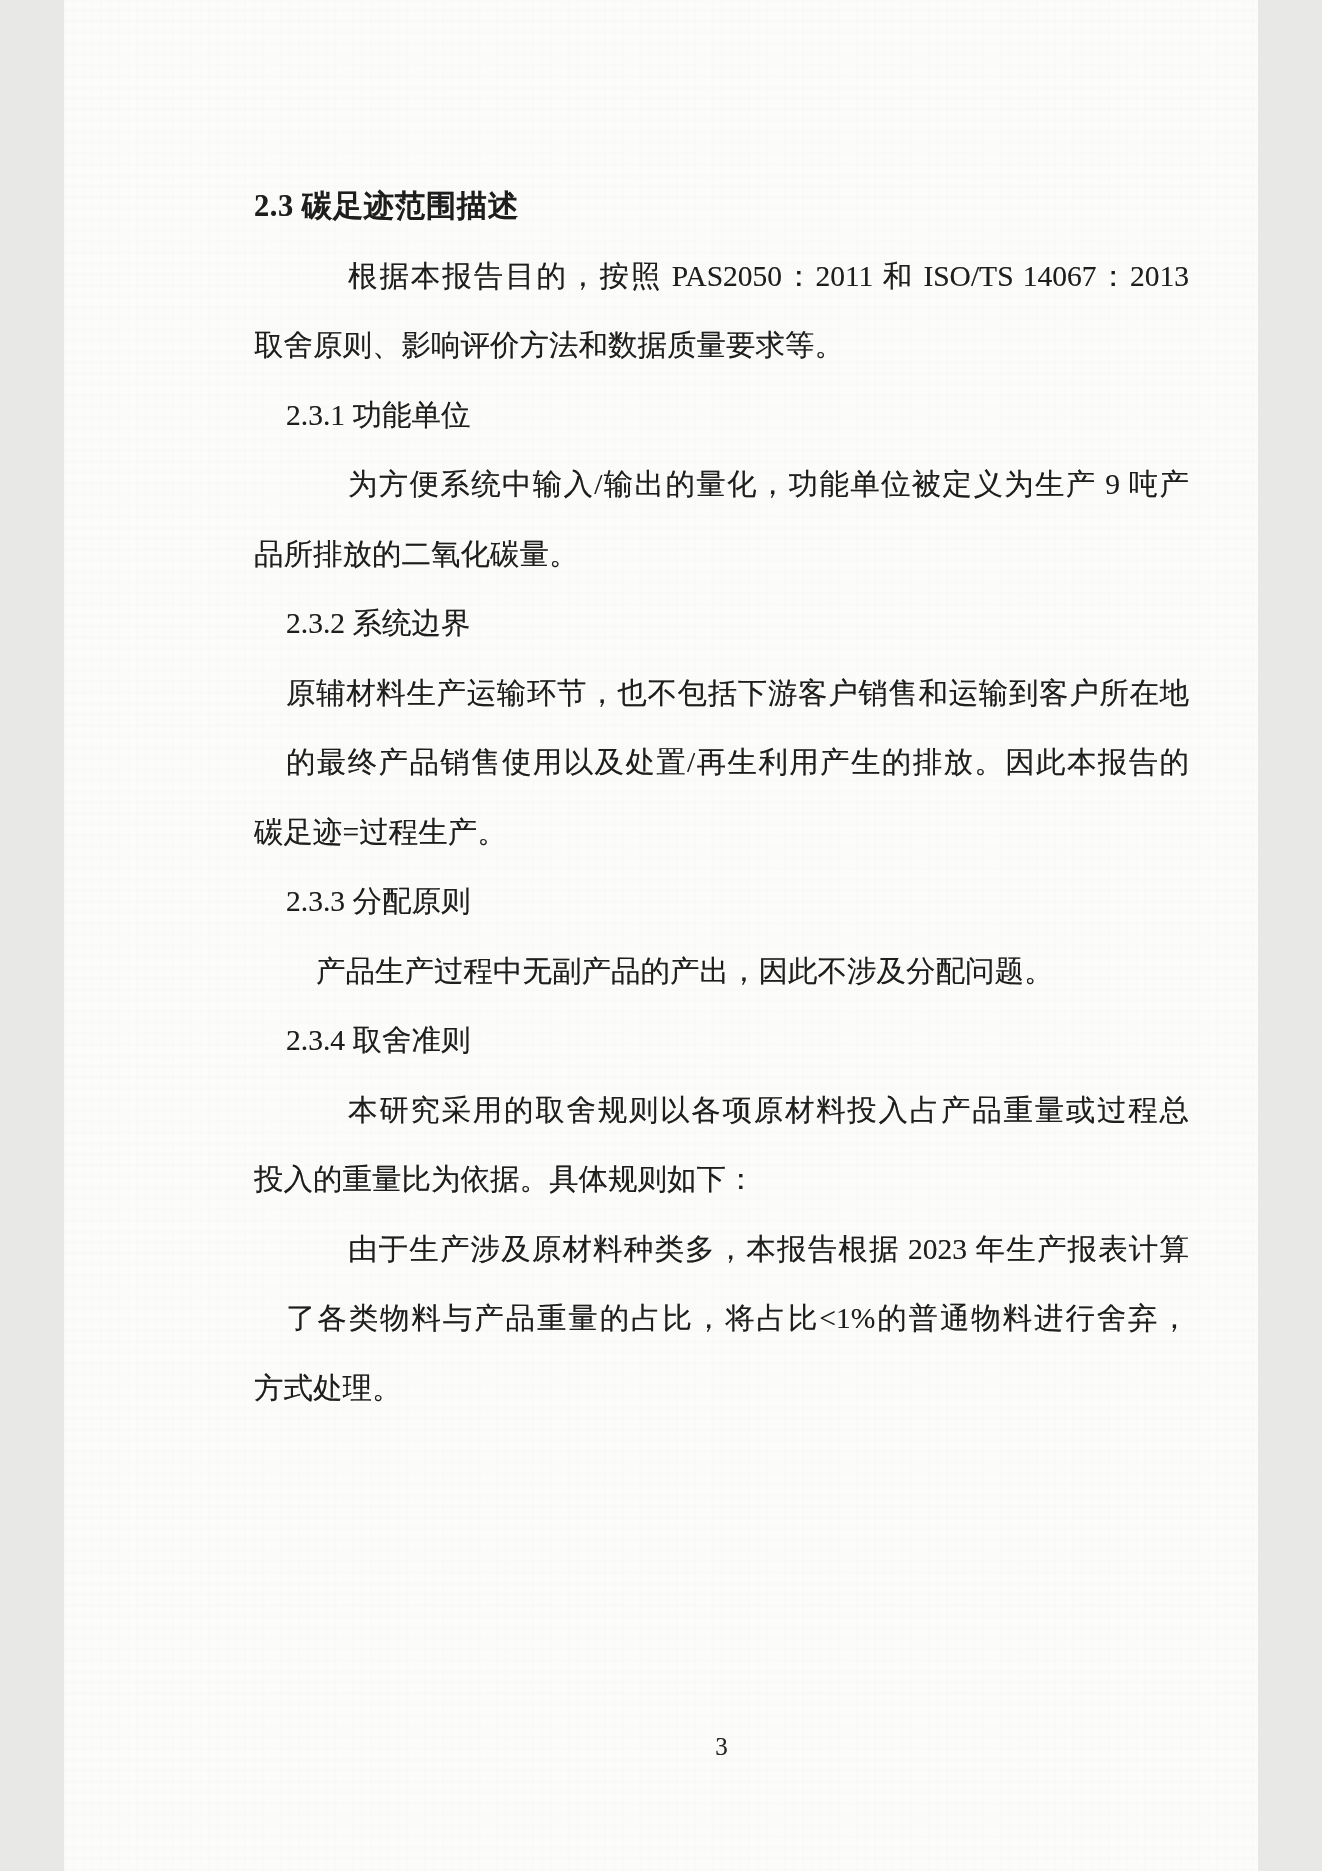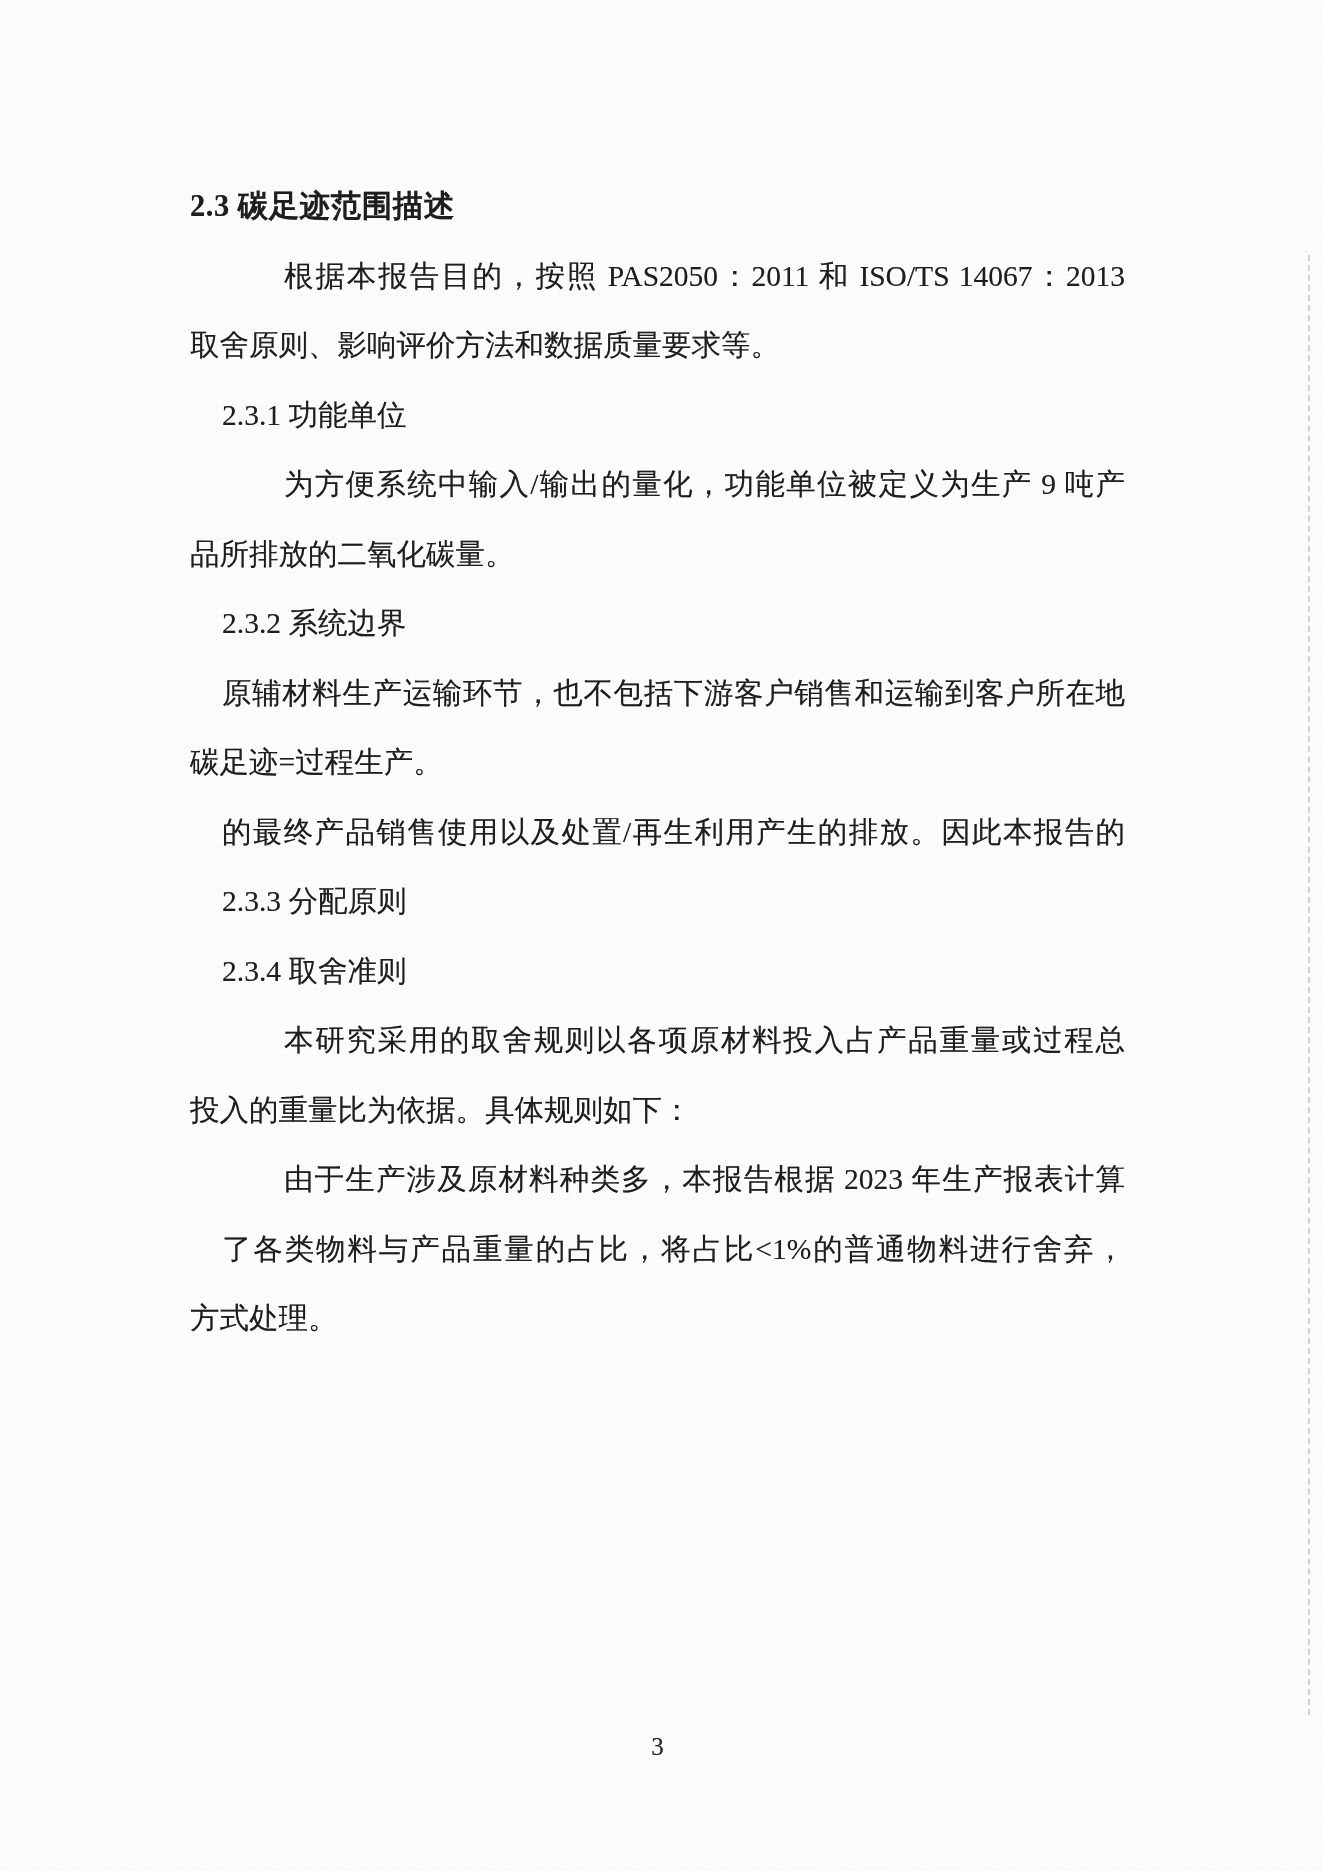--- a/index.html
+++ b/index.html
@@ -2,21 +2,21 @@
 <html><head>
 <meta charset="utf-8">
 <style>
   html, body {
     margin: 0;
     padding: 0;
     background: #e8e8e6;
   }
   .page {
     position: relative;
-    width: 1322px;
+    width: 1194px;
     height: 1871px;
     margin: 0 auto;
     background-color: #fcfcfa;
     background-image:
       repeating-linear-gradient(0deg, rgba(120,120,115,0.015) 0 3px, transparent 3px 11px),
       repeating-linear-gradient(90deg, rgba(120,120,115,0.01) 0 2px, transparent 2px 9px);
     overflow: hidden;
     font-family: "Liberation Serif", "DejaVu Serif", serif;
     color: #1e1e1e;
   }
@@ -76,23 +76,24 @@
 <div class="page">
   <div class="content">
       <div class="line h1">2.3 碳足迹范围描述</div>
       <div class="line indent stretch">根据本报告目的，按照 PAS2050：2011 和 ISO/TS 14067：2013</div>
       <div class="line">取舍原则、影响评价方法和数据质量要求等。</div>
       <div class="line h2">2.3.1 功能单位</div>
       <div class="line indent stretch">为方便系统中输入/输出的量化，功能单位被定义为生产 9 吨产</div>
       <div class="line">品所排放的二氧化碳量。</div>
       <div class="line h2">2.3.2 系统边界</div>
       <div class="line stretch">原辅材料生产运输环节，也不包括下游客户销售和运输到客户所在地</div>
+      <div class="line stretch">的最终产品销售使用以及处置/再生利用产生的排放。因此本报告的</div>
       <div class="line">碳足迹=过程生产。</div>
-      <div class="line stretch">的最终产品销售使用以及处置/再生利用产生的排放。因此本报告的</div>
       <div class="line h2">2.3.3  分配原则</div>
+      <div class="line indent">产品生产过程中无副产品的产出，因此不涉及分配问题。</div>
       <div class="line h2">2.3.4  取舍准则</div>
       <div class="line indent stretch">本研究采用的取舍规则以各项原材料投入占产品重量或过程总</div>
       <div class="line">投入的重量比为依据。具体规则如下：</div>
       <div class="line indent stretch">由于生产涉及原材料种类多，本报告根据 2023 年生产报表计算</div>
       <div class="line stretch">了各类物料与产品重量的占比，将占比&lt;1%的普通物料进行舍弃，</div>
       <div class="line">方式处理。</div>
     </div>
   <div class="page-number">3</div>
   <div class="scan-line"></div>
 </div>

